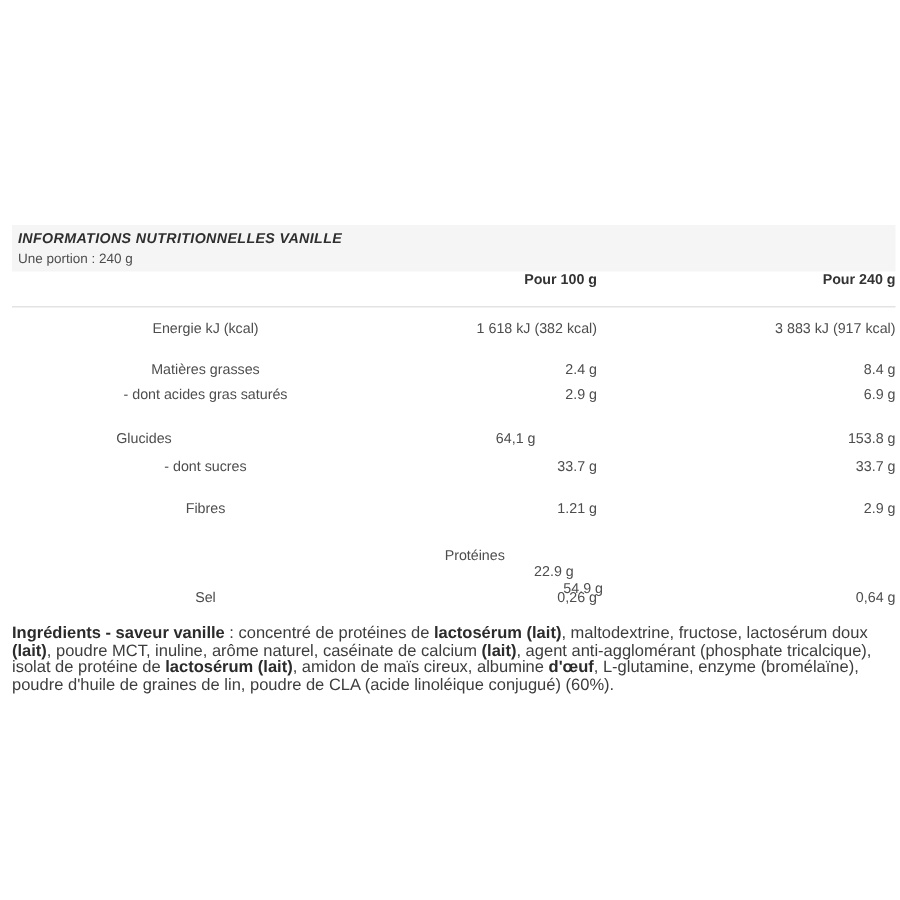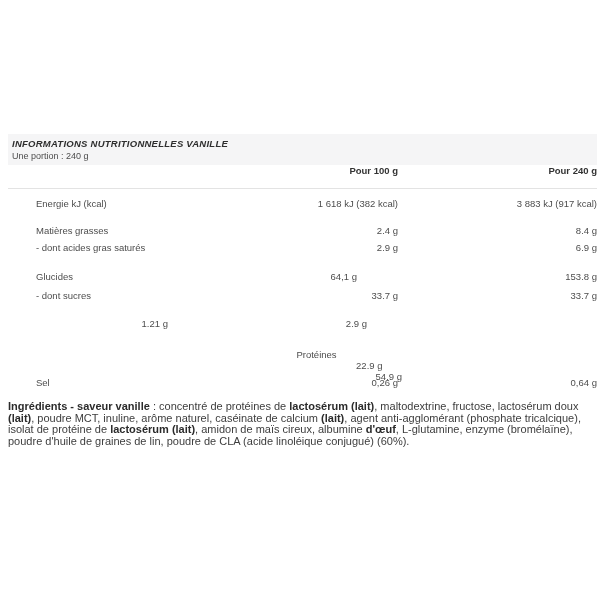--- a/index.html
+++ b/index.html
@@ -2,21 +2,21 @@
 <html lang="fr" style="--band_bg: #f5f5f6; --border: #e3e3e3; --title_text: #2e2e2e; --header_text: #333333; --body_text: #4d4d4d; --ing_text: #3d3d3d; --ing_bold_text: #2b2b2b;"><head>
 <meta charset="utf-8">
 <style>
   html,body{margin:0;padding:0;}
   body{
     width:600px;height:600px;background:#ffffff;
     font-family:"Liberation Sans",sans-serif;
     -webkit-font-smoothing:antialiased;
   }
   .page{position:relative;width:600px;height:600px;background:#ffffff;overflow:hidden;}
-  .panel{position:absolute;left:8px;top:134px;width:589px;}
+  .panel{position:absolute;left:8px;top:150px;width:589px;}
 
   
   .band{
     background:var(--band_bg,#f5f5f6);
     height:31px;box-sizing:border-box;
     padding:4px 0 0 4px;
   }
   .title{
     font-size:9.5px;font-weight:bold;font-style:italic;
     color:var(--title_text,#2e2e2e);letter-spacing:.25px;line-height:11px;
@@ -28,21 +28,21 @@
   
   .thead{
     display:flex;height:23px;
     border-bottom:1px solid var(--border,#e3e3e3);
     font-size:9.5px;font-weight:bold;color:var(--header_text,#333333);
   }
   .trow{
     display:flex;align-items:center;height:12px;
     font-size:9.5px;color:var(--body_text,#4d4d4d);
   }
-  .c1{flex:1;text-align:left;white-space:nowrap;padding-left:28px;}
+  .c1{flex:1;text-align:center;white-space:nowrap;padding-left:28px;}
   .c2{width:160px;text-align:right;white-space:nowrap;}
   .c3{width:199px;text-align:right;white-space:nowrap;}
   .mt5{margin-top:5px;}  .mt7{margin-top:7px;}  .mt8{margin-top:8px;}
   .mt15{margin-top:15px;} .mt16{margin-top:16px;} .mt17{margin-top:17px;gap:41px;}
   .mt20{margin-top:20px;flex-direction:column;}
 
   
   .ingredients{
     margin-top:13px;font-size:11px;line-height:11.5px;
     color:var(--ing_text,#3d3d3d);text-align:left;
@@ -91,20 +91,21 @@
         <div class="c3">153.8 g</div>
       </div>
 
       <div class="trow mt7">
         <div class="c1">- dont sucres</div>
         <div class="c2">33.7 g</div>
         <div class="c3">33.7 g</div>
       </div>
 
       <div class="trow mt16">
+        <div class="c1">Fibres</div>
         <div class="c2">1.21 g</div>
         <div class="c3">2.9 g</div>
       </div>
 
       <div class="trow mt20">
         <div class="c1">Protéines</div>
         <div class="c2">22.9 g</div>
         <div class="c3">54.9 g</div>
       </div>
 

